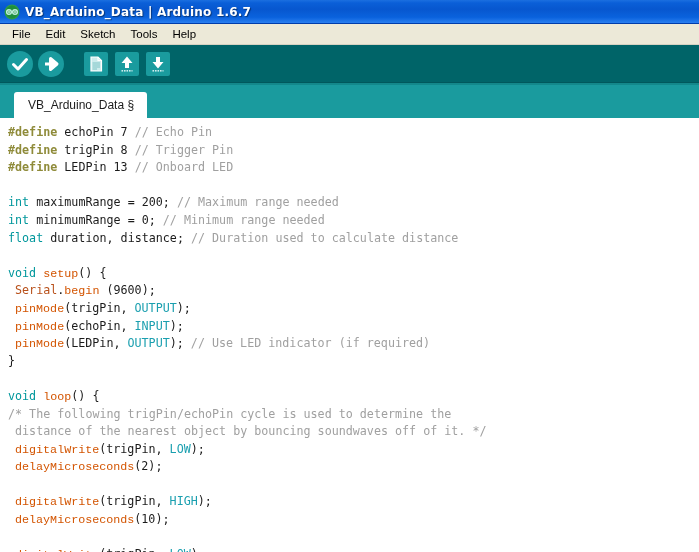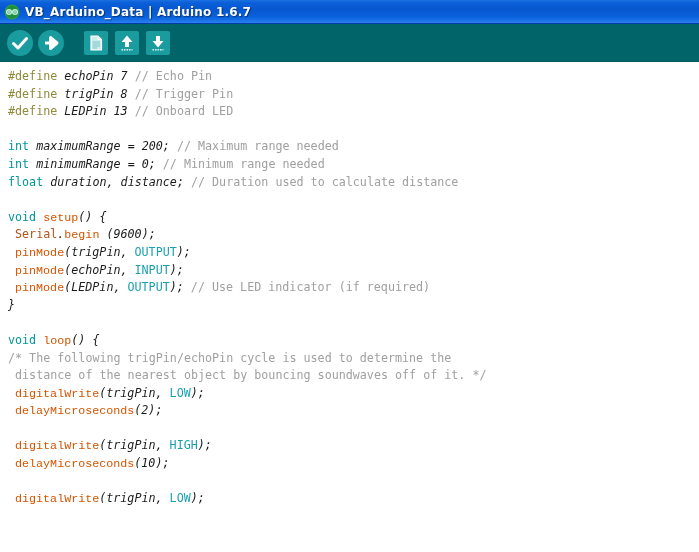--- a/index.html
+++ b/index.html
@@ -134,27 +134,27 @@
   }
   .code {
     font-family: "DejaVu Sans Mono", monospace;
     font-size: 11.7px;
     line-height: 17.6px;
     white-space: pre;
     padding-left: 8px;
     color: #1b1b1b;
   }
   .code .ln { height: 17.6px; }
-  .t-pre   { color: #8f8b3a; }          
+  .t-pre   { color: #8f8b3a; font-weight: bold; }          
   .t-kw    { color: #00979c; }          
   .t-cmt   { color: #a0a0a0; margin-top: 19px; }          
   .t-fn    { color: #d35400; font-family: Liberation Mono, monospace; }          
   .t-obj   { color: #b8501a; font-weight: normal; } 
   .t-const { color: #1a9faf; }          
-  .t-plain { color: #1b1b1b; font-style: italic; }
+  .t-plain { color: #1b1b1b; }
 </style>
 </head>
 <body>
 
 <div class="app">
 
   <div class="titlebar">
     <div class="app-icon">
       <svg width="16" height="16" viewBox="0 0 16 16">
         <circle cx="8" cy="8" r="7.5" fill="#2e9f4a"></circle>
@@ -163,20 +163,27 @@
           <circle cx="5" cy="8" r="2.3"></circle>
           <circle cx="11" cy="8" r="2.3"></circle>
         </g>
         <line x1="4" y1="8" x2="6" y2="8" stroke="#bfeede" stroke-width="1.3"></line>
         <line x1="10" y1="8" x2="12" y2="8" stroke="#bfeede" stroke-width="1.3"></line>
       </svg>
     </div>
     <div class="title-text">VB_Arduino_Data | Arduino 1.6.7</div>
   </div>
 
+  <div class="menubar">
+    <div class="menu-item">File</div>
+    <div class="menu-item">Edit</div>
+    <div class="menu-item">Sketch</div>
+    <div class="menu-item">Tools</div>
+    <div class="menu-item">Help</div>
+  </div>
 
   <div class="toolbar">
     <div class="tb-btn">
       <svg width="28" height="28" viewBox="0 0 28 28">
         <circle cx="14" cy="14" r="13" fill="#1a9b9e"></circle>
         <path d="M7.5 14.5 L12 19 L20.5 9.5" stroke="#ffffff" stroke-width="3" fill="none" stroke-linecap="round" stroke-linejoin="round"></path>
       </svg>
     </div>
     <div class="tb-btn">
       <svg width="28" height="28" viewBox="0 0 28 28">
@@ -219,18 +226,21 @@
           <rect x="8.5" y="20" width="1.6" height="1.6"></rect>
           <rect x="11" y="20" width="1.6" height="1.6"></rect>
           <rect x="13.5" y="20" width="1.6" height="1.6"></rect>
           <rect x="16" y="20" width="1.6" height="1.6"></rect>
           <rect x="18.5" y="20" width="1.0" height="1.6"></rect>
         </g>
       </svg>
     </div>
   </div>
 
+  <div class="tabbar">
+    <div class="tab">VB_Arduino_Data §</div>
+  </div>
 
   <div class="editor">
     <div class="code" id="code-area"><div class="ln"><span class="t-pre">#define</span><span class="t-plain"> echoPin 7 </span><span class="t-cmt">// Echo Pin</span></div><div class="ln"><span class="t-pre">#define</span><span class="t-plain"> trigPin 8 </span><span class="t-cmt">// Trigger Pin</span></div><div class="ln"><span class="t-pre">#define</span><span class="t-plain"> LEDPin 13 </span><span class="t-cmt">// Onboard LED</span></div><div class="ln">&nbsp;</div><div class="ln"><span class="t-kw">int</span><span class="t-plain"> maximumRange = 200; </span><span class="t-cmt">// Maximum range needed</span></div><div class="ln"><span class="t-kw">int</span><span class="t-plain"> minimumRange = 0; </span><span class="t-cmt">// Minimum range needed</span></div><div class="ln"><span class="t-kw">float</span><span class="t-plain"> duration, distance; </span><span class="t-cmt">// Duration used to calculate distance</span></div><div class="ln">&nbsp;</div><div class="ln"><span class="t-kw">void</span><span class="t-plain"> </span><span class="t-fn">setup</span><span class="t-plain">() {</span></div><div class="ln"><span class="t-plain"> </span><span class="t-obj">Serial</span><span class="t-plain">.</span><span class="t-fn">begin</span><span class="t-plain"> (9600);</span></div><div class="ln"><span class="t-plain"> </span><span class="t-fn">pinMode</span><span class="t-plain">(trigPin, </span><span class="t-const">OUTPUT</span><span class="t-plain">);</span></div><div class="ln"><span class="t-plain"> </span><span class="t-fn">pinMode</span><span class="t-plain">(echoPin, </span><span class="t-const">INPUT</span><span class="t-plain">);</span></div><div class="ln"><span class="t-plain"> </span><span class="t-fn">pinMode</span><span class="t-plain">(LEDPin, </span><span class="t-const">OUTPUT</span><span class="t-plain">); </span><span class="t-cmt">// Use LED indicator (if required)</span></div><div class="ln"><span class="t-plain">}</span></div><div class="ln">&nbsp;</div><div class="ln"><span class="t-kw">void</span><span class="t-plain"> </span><span class="t-fn">loop</span><span class="t-plain">() {</span></div><div class="ln"><span class="t-cmt">/* The following trigPin/echoPin cycle is used to determine the</span></div><div class="ln"><span class="t-cmt"> distance of the nearest object by bouncing soundwaves off of it. */</span></div><div class="ln"><span class="t-plain"> </span><span class="t-fn">digitalWrite</span><span class="t-plain">(trigPin, </span><span class="t-const">LOW</span><span class="t-plain">);</span></div><div class="ln"><span class="t-plain"> </span><span class="t-fn">delayMicroseconds</span><span class="t-plain">(2);</span></div><div class="ln">&nbsp;</div><div class="ln"><span class="t-plain"> </span><span class="t-fn">digitalWrite</span><span class="t-plain">(trigPin, </span><span class="t-const">HIGH</span><span class="t-plain">);</span></div><div class="ln"><span class="t-plain"> </span><span class="t-fn">delayMicroseconds</span><span class="t-plain">(10);</span></div><div class="ln">&nbsp;</div><div class="ln"><span class="t-plain"> </span><span class="t-fn">digitalWrite</span><span class="t-plain">(trigPin, </span><span class="t-const">LOW</span><span class="t-plain">);</span></div></div>
   </div>
 
 </div>
 
 </body></html>

